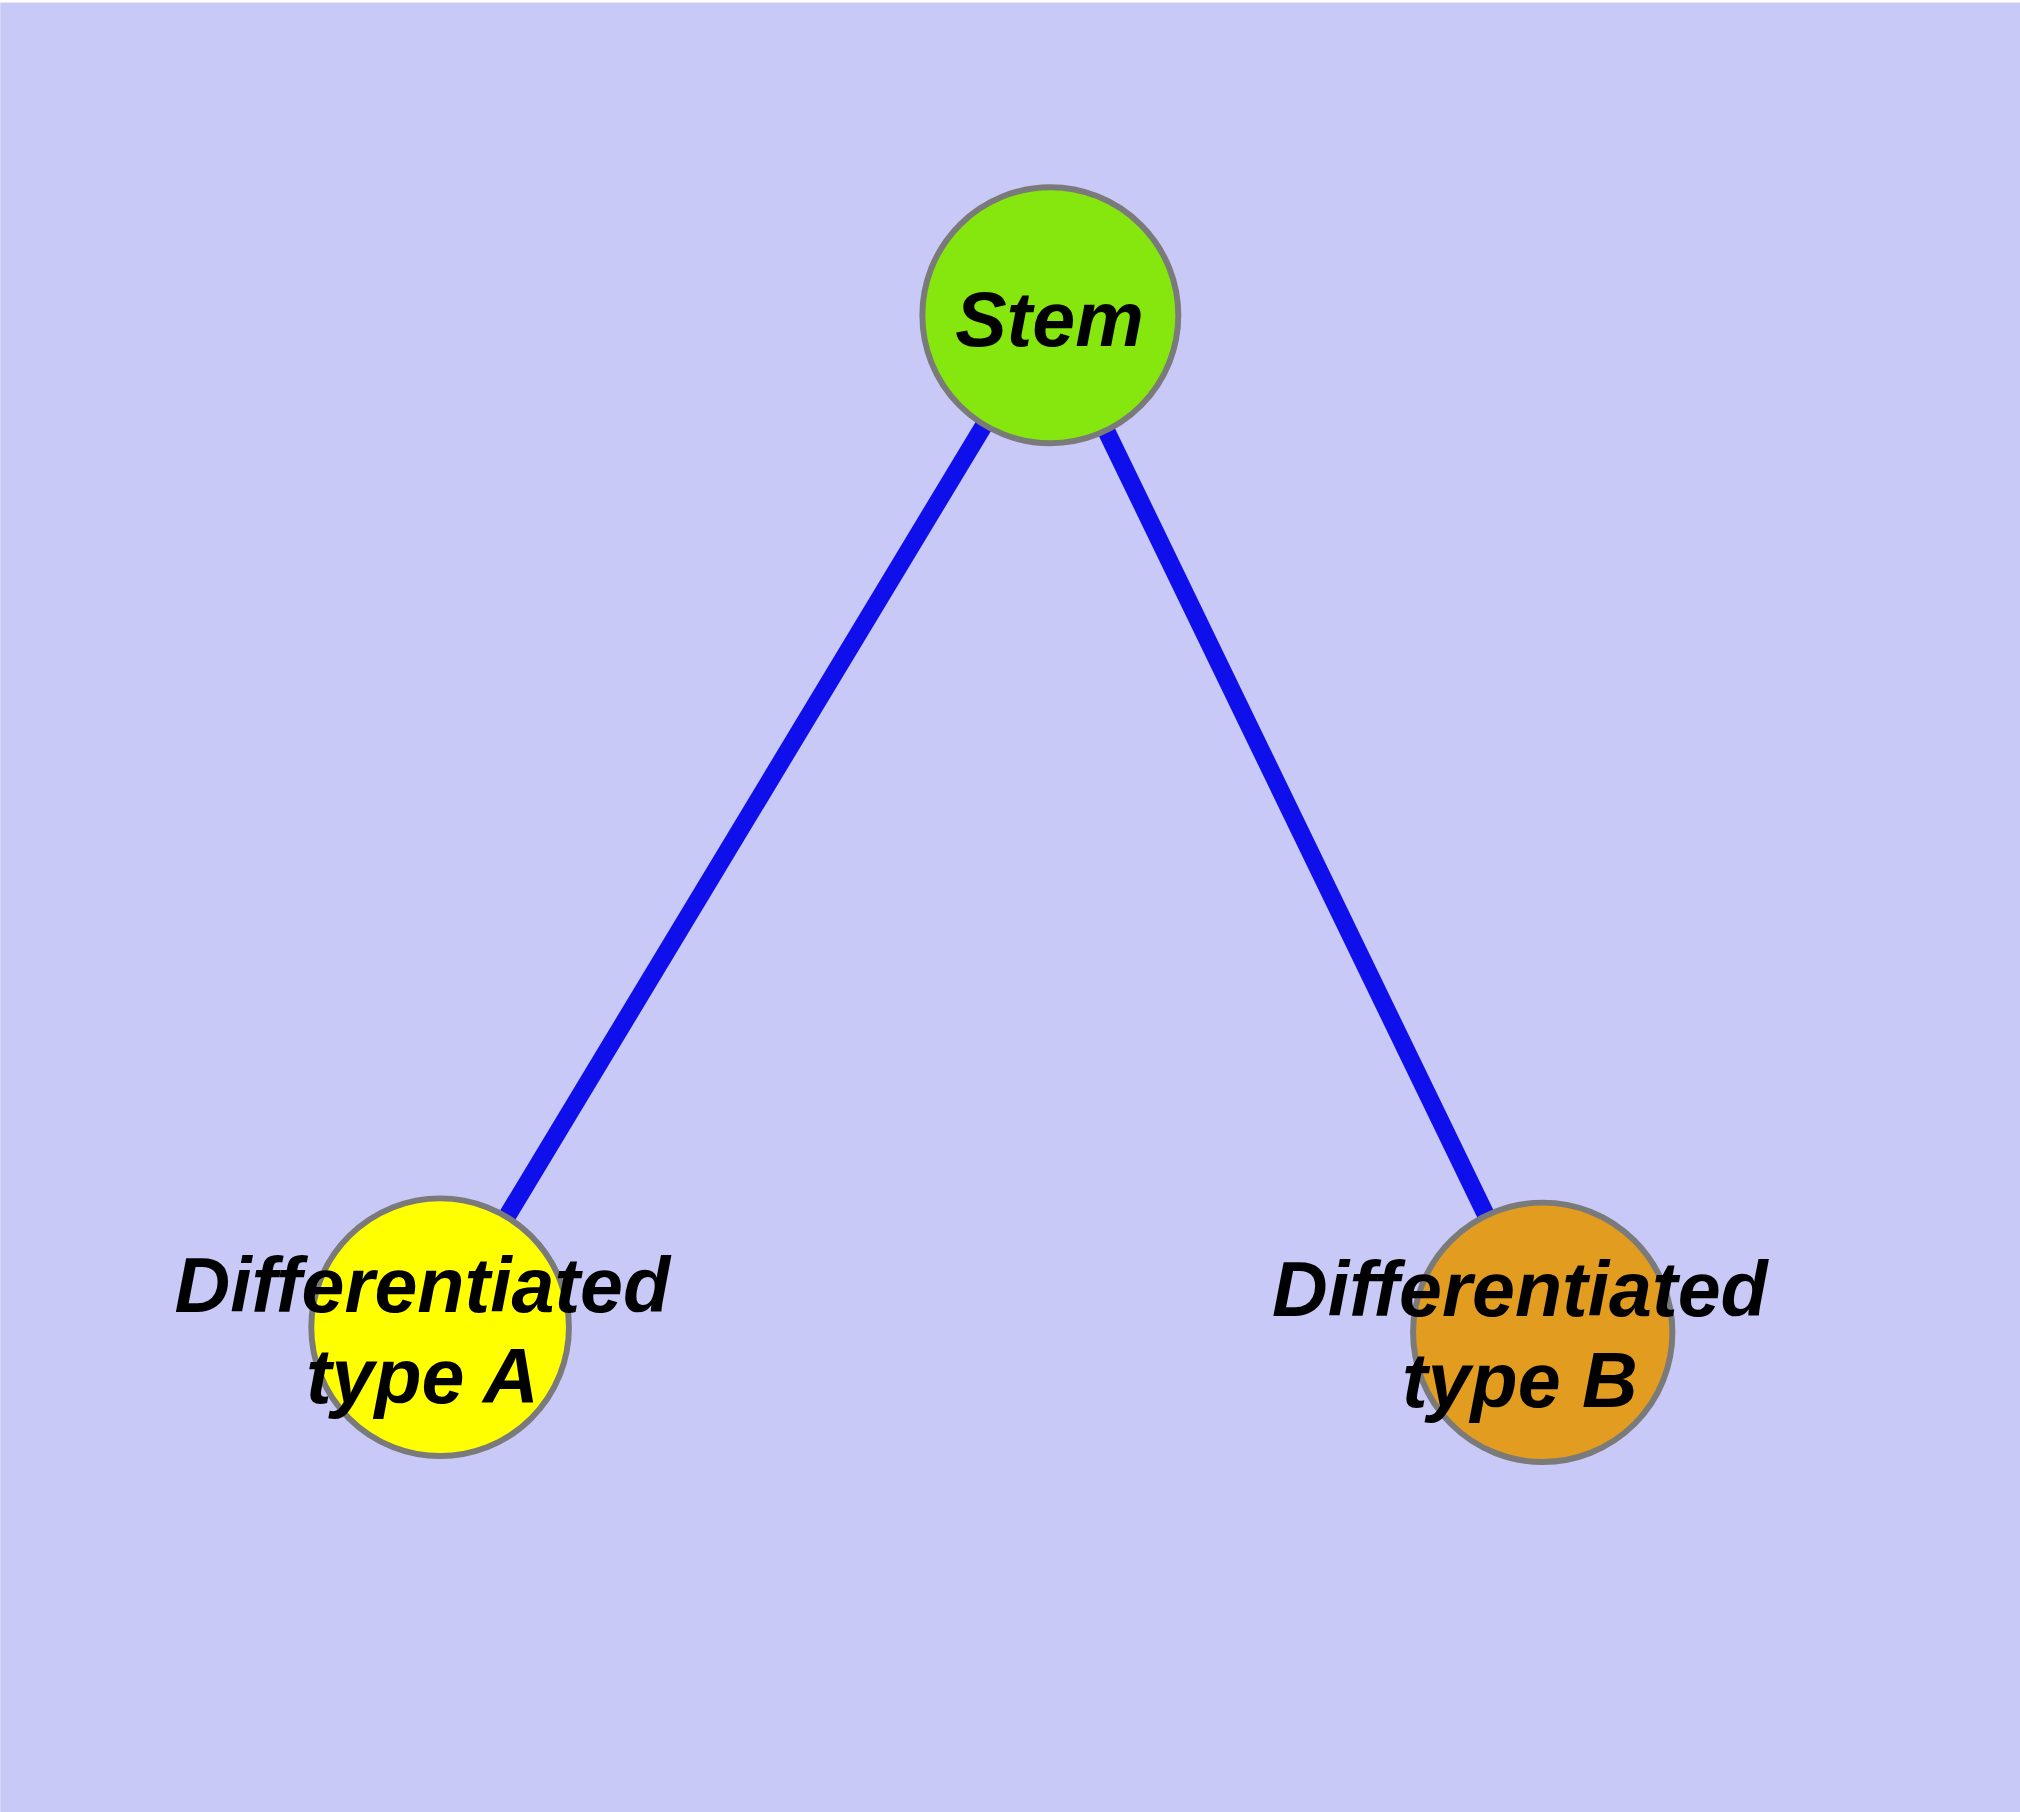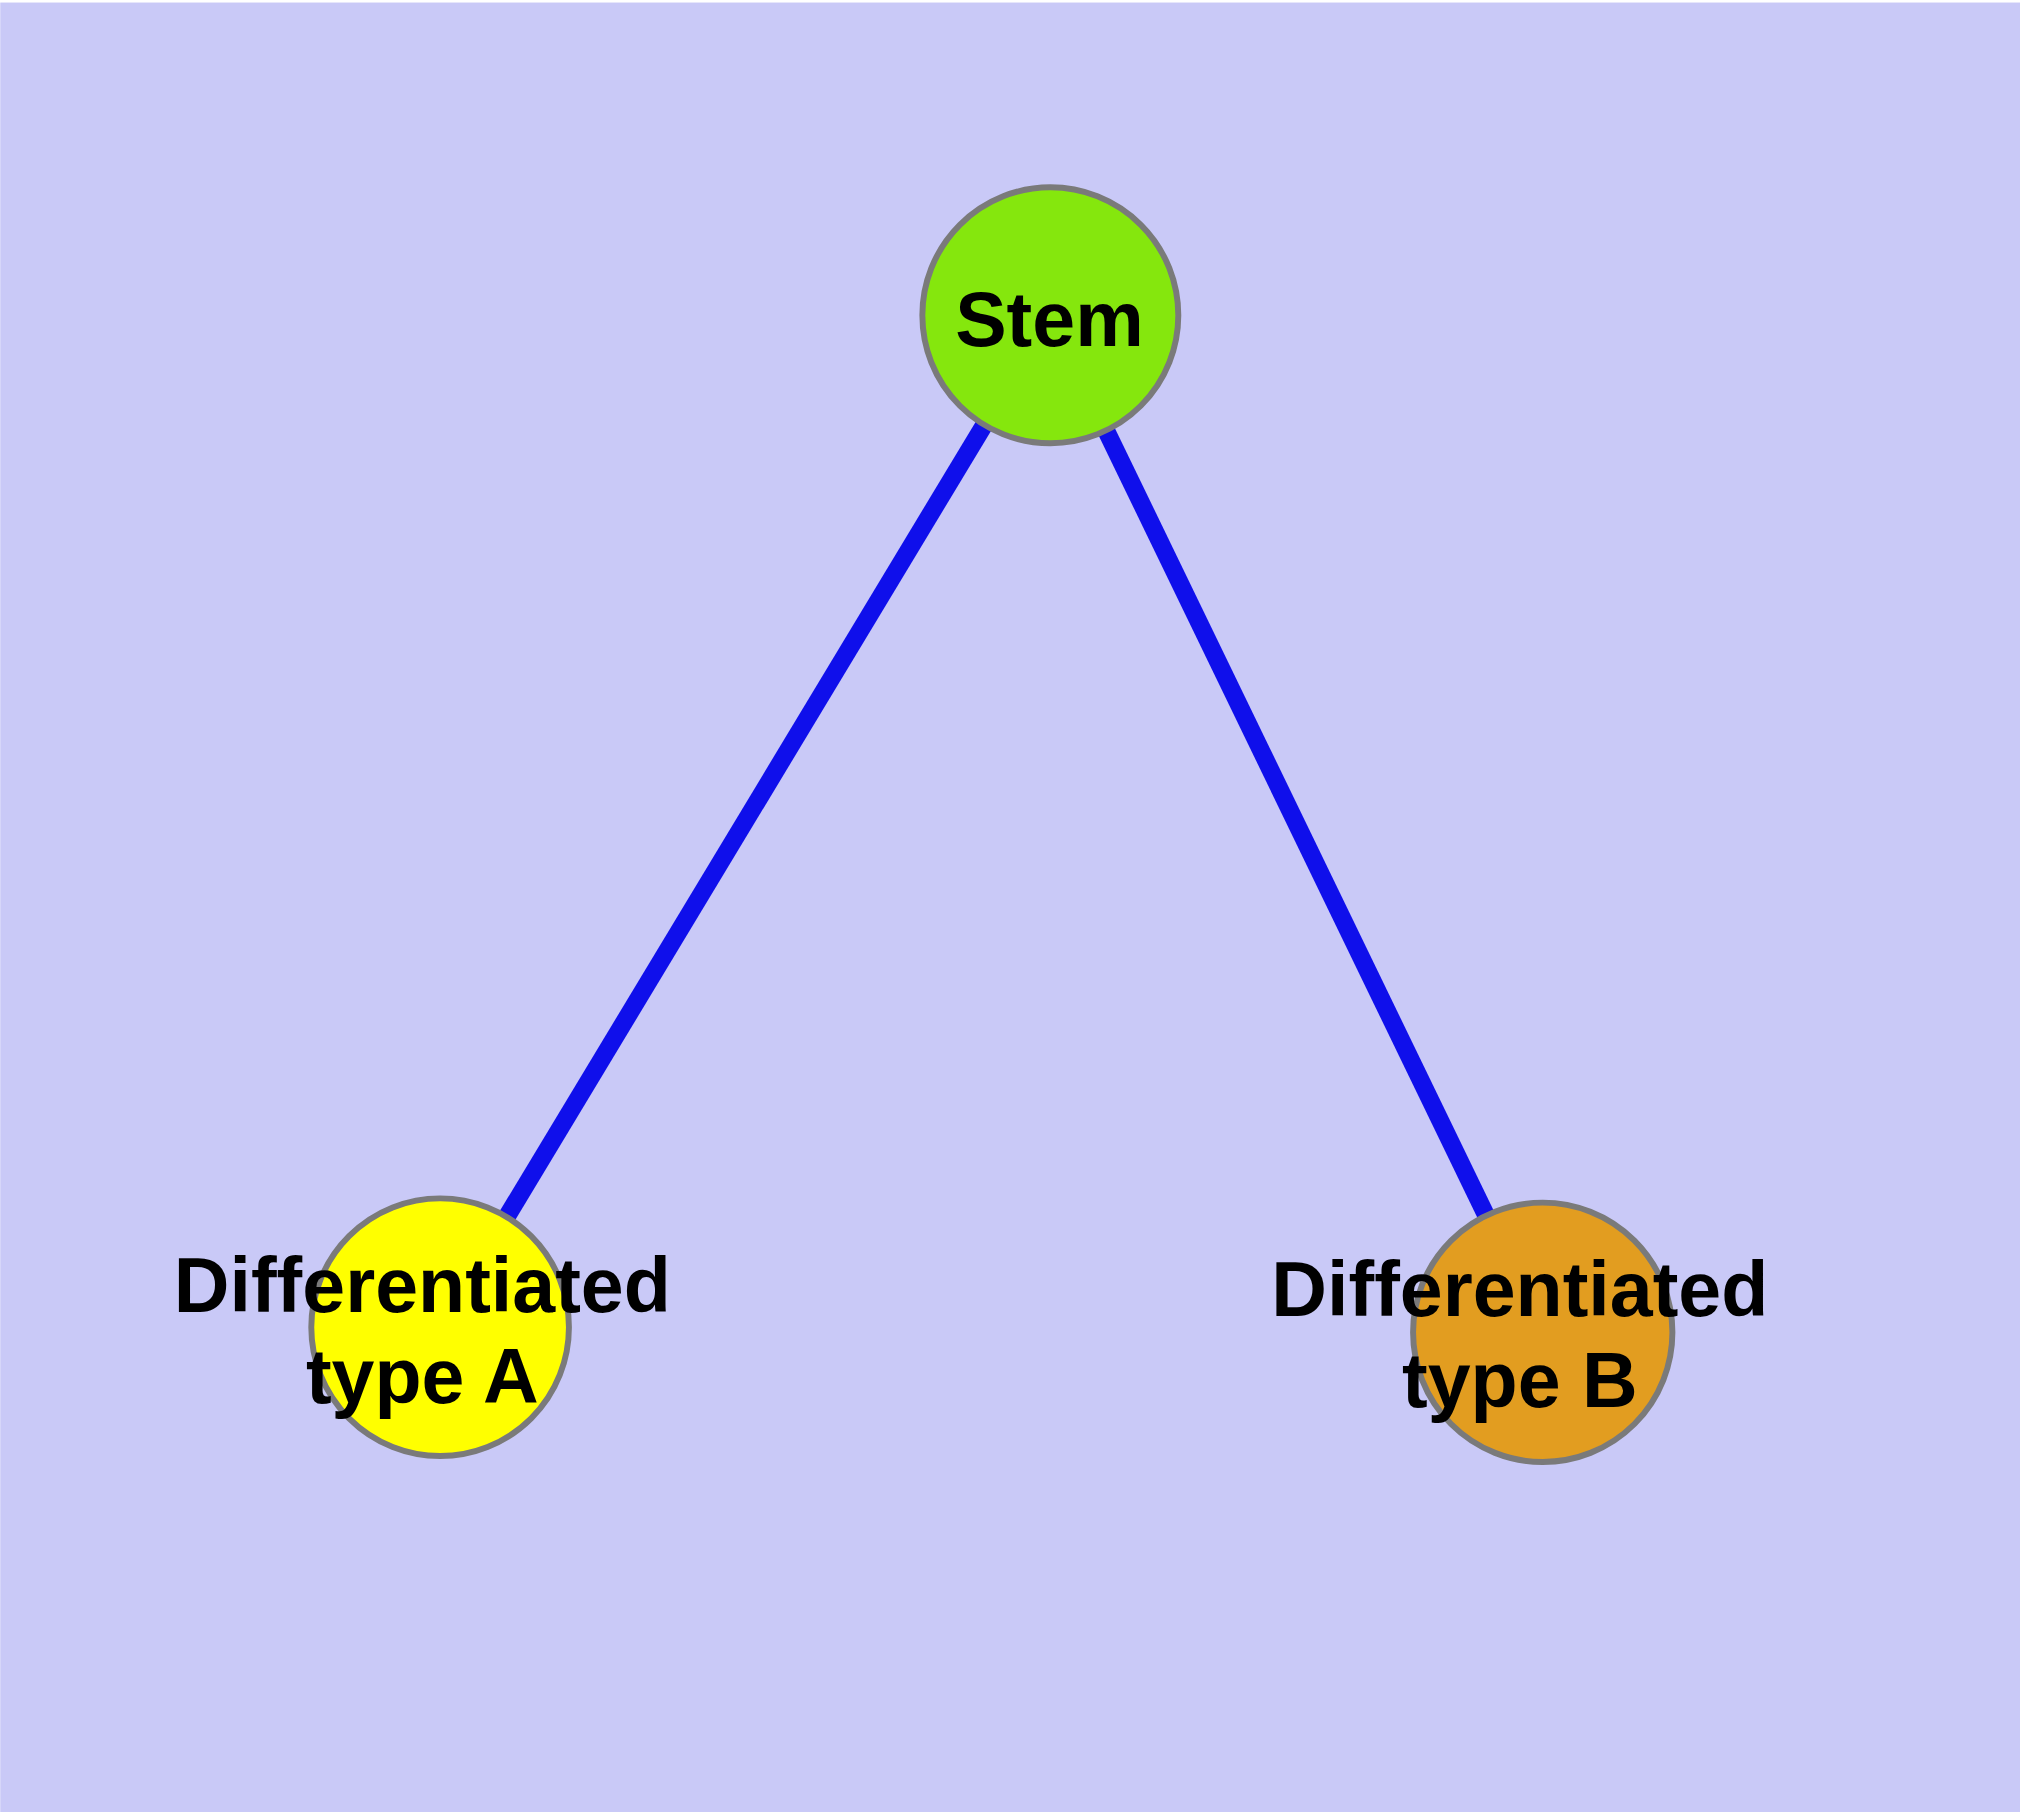--- a/index.html
+++ b/index.html
@@ -7,20 +7,21 @@
     padding: 0;
     background: #ffffff;
     width: 2021px;
     height: 1812px;
     overflow: hidden;
   }
   .figure {
     position: relative;
     width: 1643px;
     height: 1812px;
+    font-style: italic;
   }
   svg { display: block; }
   .node-label {
     font-family: "Liberation Sans", sans-serif;
     font-weight: bold;
     font-size: 91px;
     text-anchor: middle;
   }
 </style>
 </head>

